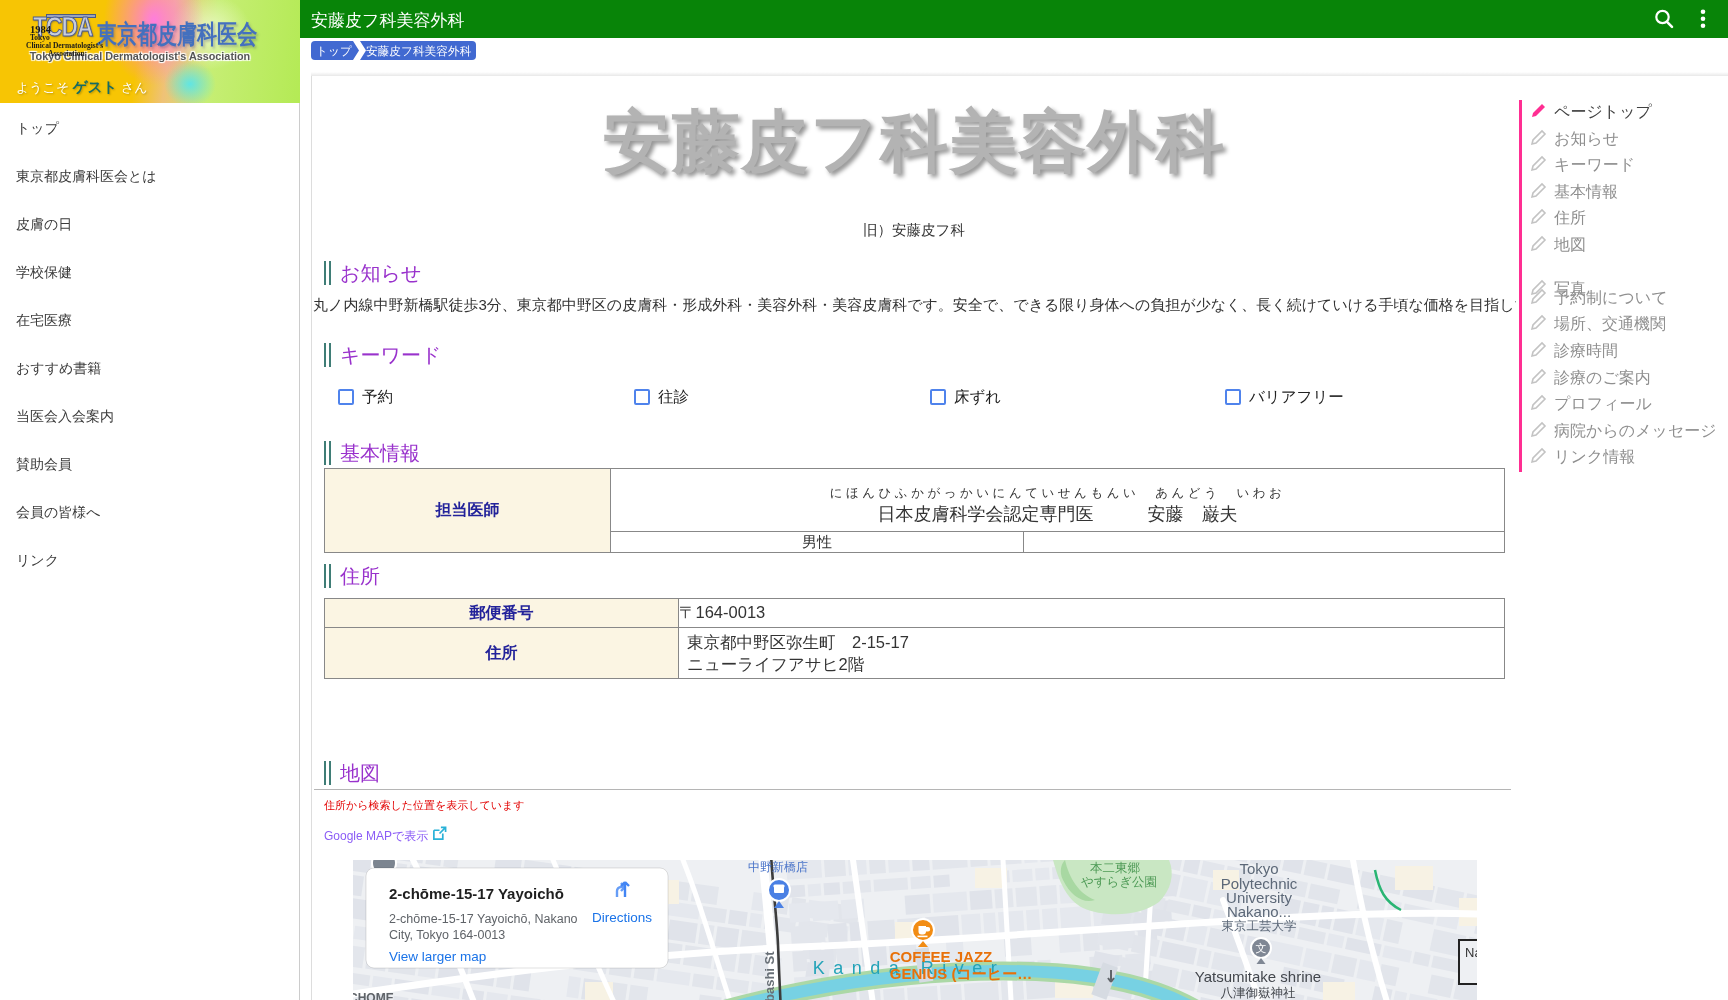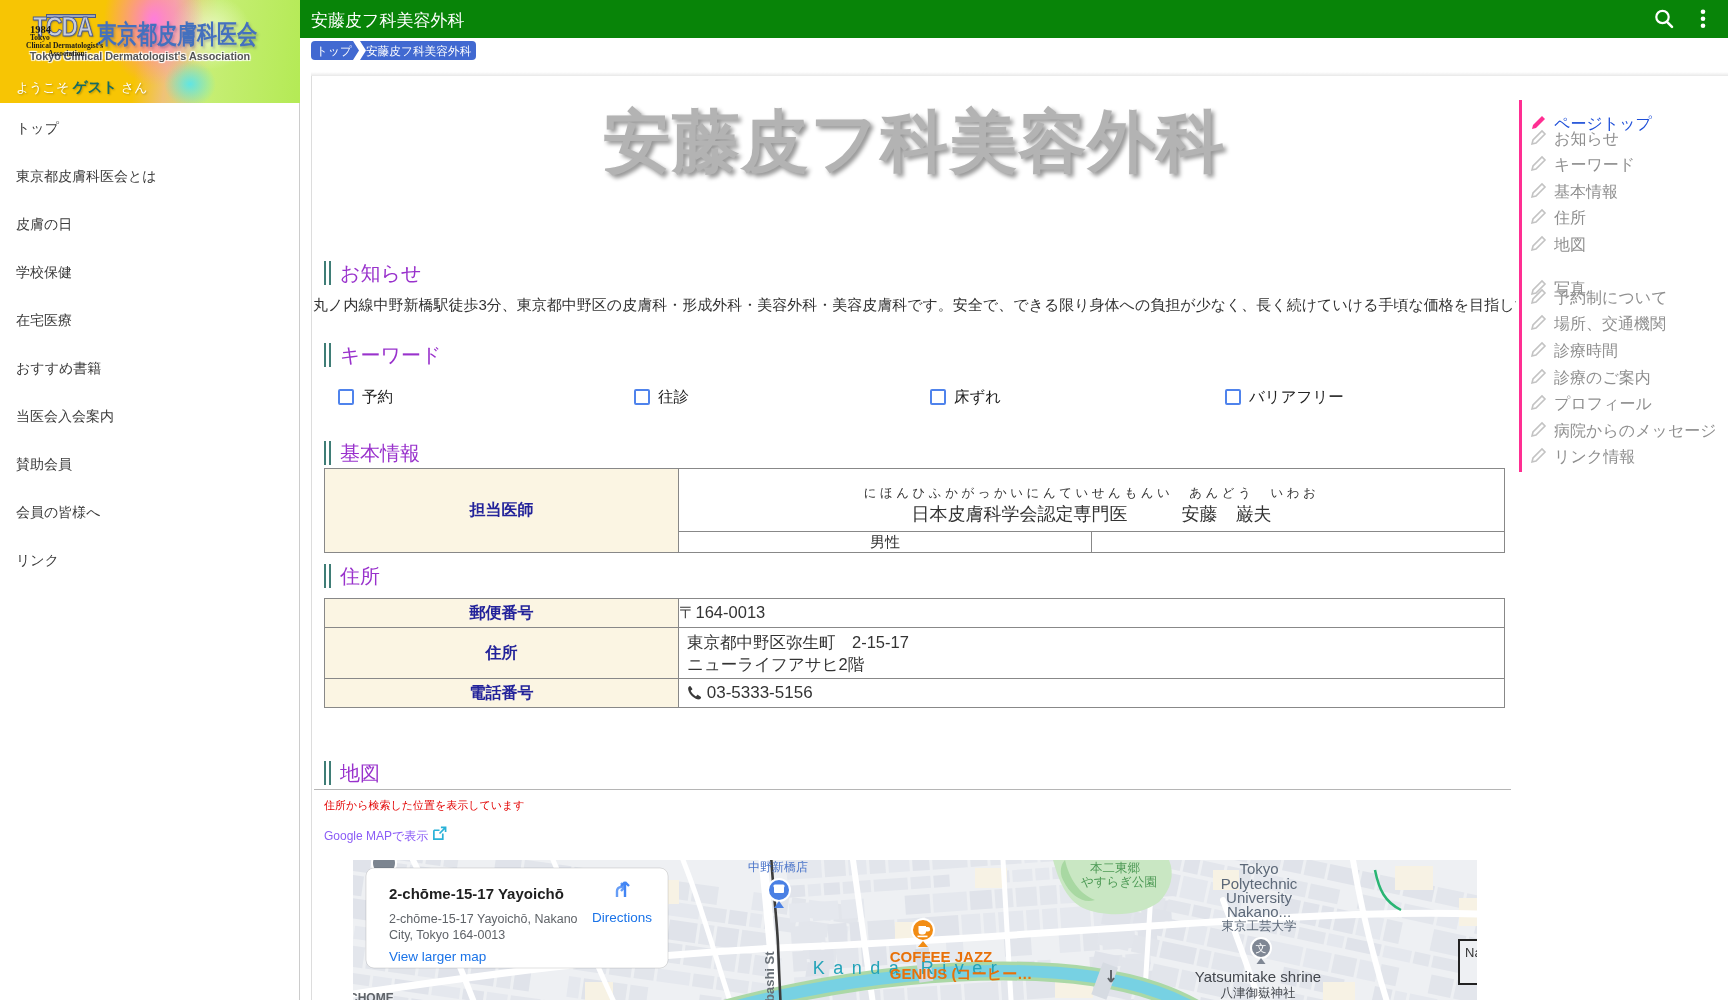--- a/index.html
+++ b/index.html
@@ -122,35 +122,36 @@
   <div style="top:257px">おすすめ書籍</div>
   <div style="top:305px">当医会入会案内</div>
   <div style="top:353px">賛助会員</div>
   <div style="top:401px">会員の皆様へ</div>
   <div style="top:449px">リンク</div>
 </div>
 
 <div id="topedge" class="abs"></div>
 <div id="card" class="abs">
   <div id="bigtitle" class="abs">安藤皮フ科美容外科</div>
+  <div id="subtitle" class="abs">旧）安藤皮フ科</div>
 
   <div class="shead" style="top:184.5px">お知らせ</div>
   <div id="news-p" class="abs">東京メトロ丸ノ内線中野新橋駅徒歩3分、東京都中野区の皮膚科・形成外科・美容外科・美容皮膚科です。安全で、できる限り身体への負担が少なく、長く続けていける手頃な価格を目指しています。</div>
 
   <div class="shead" style="top:267px">キーワード</div>
   <div class="kw" style="left:26px"><span class="box"></span><span class="kwl">予約</span></div>
   <div class="kw" style="left:322px"><span class="box"></span><span class="kwl">往診</span></div>
   <div class="kw" style="left:618px"><span class="box"></span><span class="kwl">床ずれ</span></div>
   <div class="kw" style="left:913px"><span class="box"></span><span class="kwl">バリアフリー</span></div>
 
   <div class="shead" style="top:365px">基本情報</div>
   <table id="tbl1">
     <tbody>
         <tr>
-      <td class="lbl" rowspan="3" style="width:354px">担当医師</td>
+      <td class="lbl" rowspan="3" style="width:286px">担当医師</td>
       <td colspan="2" style="border-bottom:none; text-align:center; font-size:12.5px; letter-spacing:3.5px; padding-top:16px;">にほんひふかがっかいにんていせんもんい　あんどう　いわお</td>
     </tr>
     <tr>
           <td colspan="2" style="border-top:none; text-align:center; font-size:18px; padding-bottom:5px;">日本皮膚科学会認定専門医　　　安藤　巌夫</td>
         </tr>
     <tr>
       <td style="width:413px; text-align:center; height:21px; font-size:15px;">男性</td>
       <td></td>
     </tr>
   </tbody>
@@ -159,26 +160,20 @@
   <div class="shead" style="top:488px">住所</div>
   <table id="tbl2">
     <tbody>
         <tr>
           <td class="lbl" style="width:354px; height:29px;">郵便番号</td>
           <td style="padding-left:0; font-size:16.5px;">〒164-0013</td>
         </tr>
     <tr>
           <td class="lbl" style="height:51px;">住所</td>
           <td style="padding-left:8px; font-size:16.5px; line-height:22px;">東京都中野区弥生町　2-15-17<br>ニューライフアサヒ2階</td>
-        </tr>
-    <tr>
-          <td class="lbl" style="height:29px;">電話番号</td>
-          <td style="padding-left:8px; font-size:17px;"><svg width="15" height="15" viewBox="0 0 16 16" style="vertical-align:-2px">
-              <path d="M3.2 1 C2.6 1 1.2 2.2 1.2 3.4 C1.2 7 4 10.6 6.2 12.6 C8.4 14.6 11.4 15.6 13 15.3 C14 15.1 15 13.8 15 13.2 C15 12.9 14.9 12.6 14.6 12.4 L11.8 10.6 C11.5 10.4 11 10.5 10.8 10.8 L10 11.8 C9.8 12.1 9.4 12.1 9.1 12 C8 11.3 6.4 9.9 5.6 8.9 C4.8 8 4.4 7.2 4.1 6.5 C4 6.2 4.1 5.9 4.4 5.7 L5.4 5 C5.8 4.8 5.9 4.3 5.6 3.9 L4 1.5 C3.8 1.2 3.5 1 3.2 1 Z" fill="#3a3a3a"></path>
-            </svg> 03-5333-5156</td>
         </tr>
   </tbody>
     </table>
 
   <div class="shead" style="top:685px">地図</div>
   <div class="abs" style="left:2px; top:713px; width:1197px; border-top:1px solid #b5b5b5;"></div>
   <div id="red" class="abs">住所から検索した位置を表示しています</div>
   <div id="gmaplink" class="abs">Google MAPで表示 <svg width="15" height="15" viewBox="0 0 16 16" style="vertical-align:-1px">
         <path d="M2 4.5 h6 M2 4.5 v9.5 h9.5 v-6" fill="none" stroke="#29b2d8" stroke-width="1.8"></path>
         <path d="M9.5 1.5 h5 v5 M14.5 1.5 L8 8" fill="none" stroke="#29b2d8" stroke-width="1.8"></path>
@@ -918,21 +913,21 @@
           <g transform="translate(269 28)">
             <path d="M-5 9 V3 A4 4 0 0 1 -1 -1 L3 -1 M3 -1 L-1 -5 M3 -1 L-1 3" stroke="#669df6" stroke-width="2.4" fill="none"></path>
             <path d="M3 9 V-6 M3 -6 L7 -2 M3 -6 L-1 -2" stroke="#4285f4" stroke-width="2.4" fill="none"></path>
           </g>
           <text x="269" y="62" font-size="13.5" fill="#1a73e8" text-anchor="middle">Directions</text>
         </g>
       </svg></div>
 </div>
 
 <div id="rnav" class="abs">
-  <div class="it" style="top:14px; color:#1d4ed8"><svg width="17" height="17" viewBox="0 0 17 17">
+  <div class="it" style="top:2px; color:#404040"><svg width="17" height="17" viewBox="0 0 17 17">
         <path d="M2 15 L3 11 L12 2 L15 5 L6 14 Z" fill="#ff2e92"></path>
       </svg>ページトップ</div>
   <div class="it" style="top:28.6px"><svg width="17" height="17" viewBox="0 0 17 17">
         <path d="M2 15 L3 11 L12 2 L15 5 L6 14 Z" fill="none" stroke="#c3c3c3" stroke-width="1.6"></path>
       </svg>お知らせ</div>
   <div class="it" style="top:55.1px"><svg width="17" height="17" viewBox="0 0 17 17">
         <path d="M2 15 L3 11 L12 2 L15 5 L6 14 Z" fill="none" stroke="#c3c3c3" stroke-width="1.6"></path>
       </svg>キーワード</div>
   <div class="it" style="top:81.7px"><svg width="17" height="17" viewBox="0 0 17 17">
         <path d="M2 15 L3 11 L12 2 L15 5 L6 14 Z" fill="none" stroke="#c3c3c3" stroke-width="1.6"></path>

